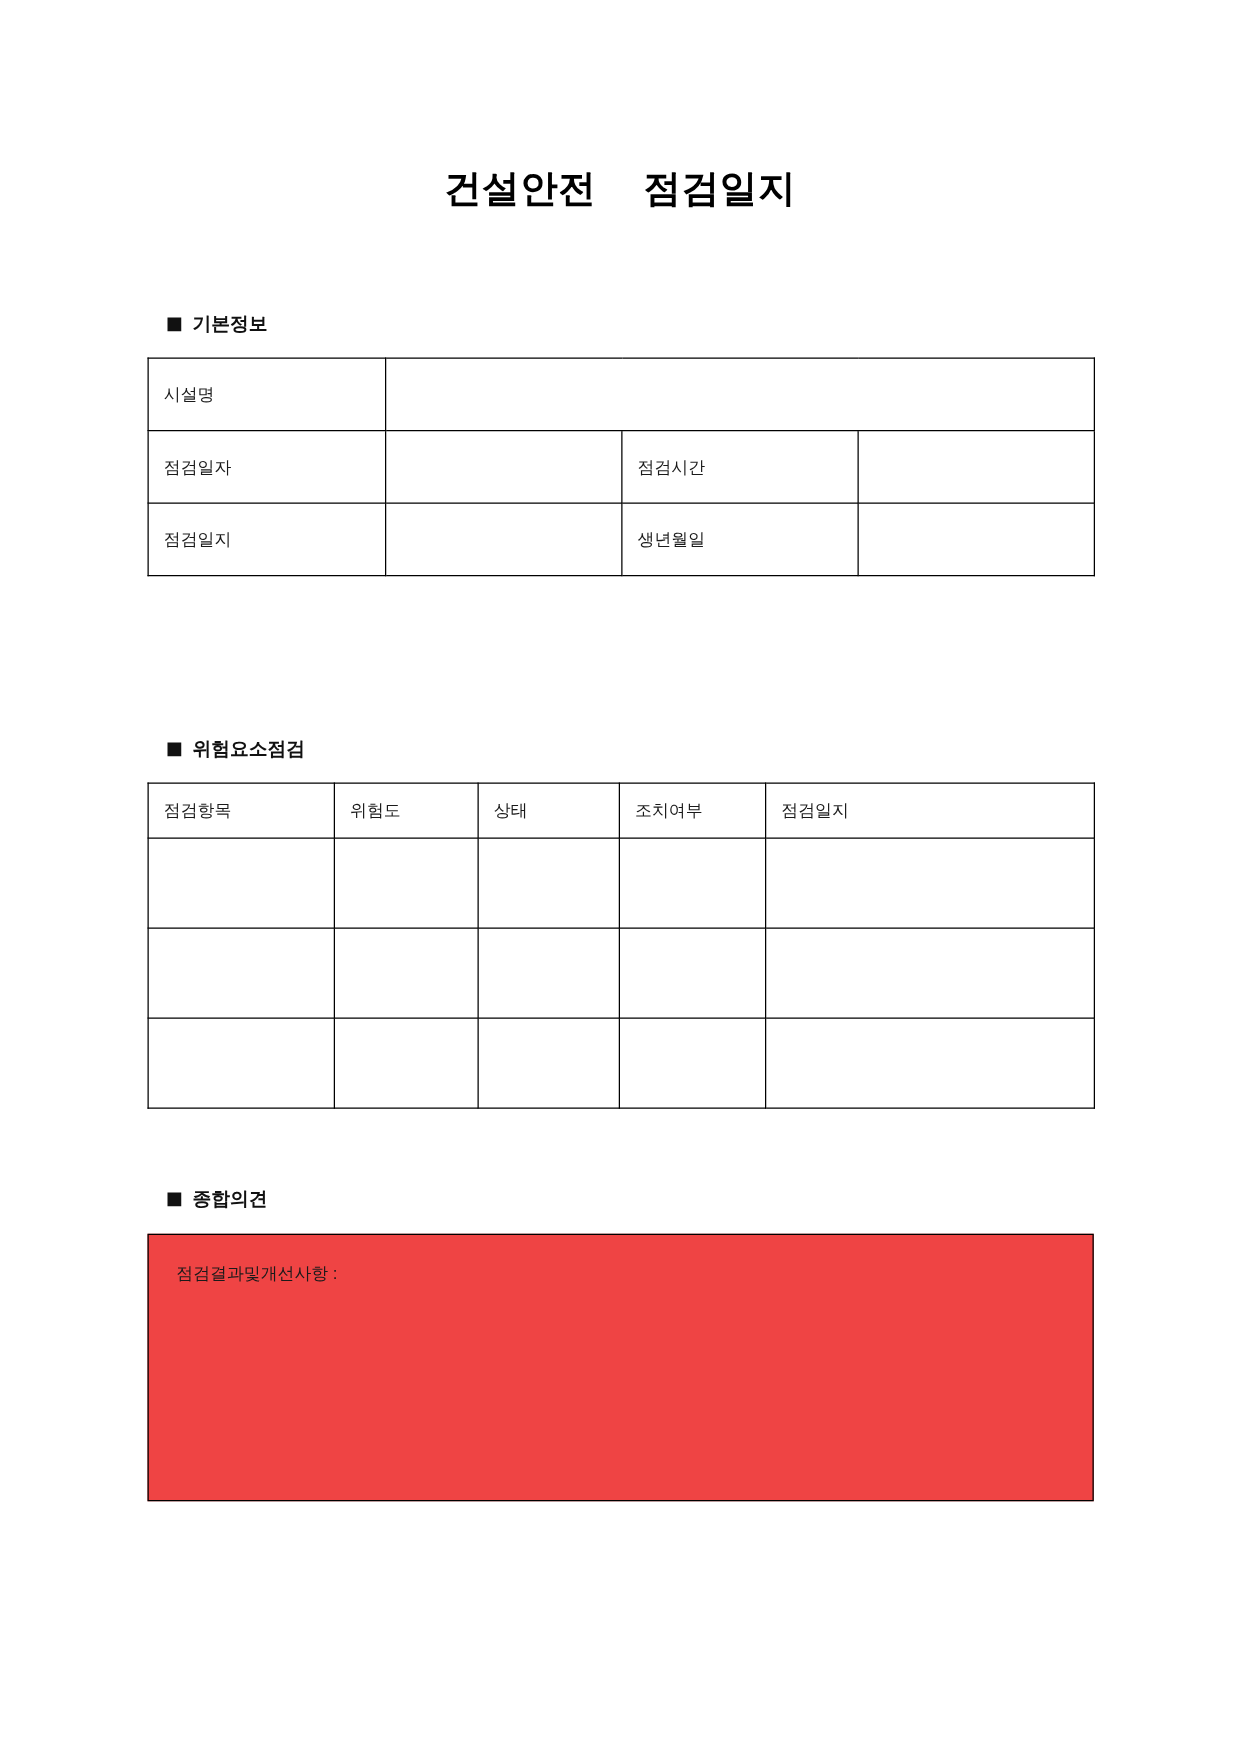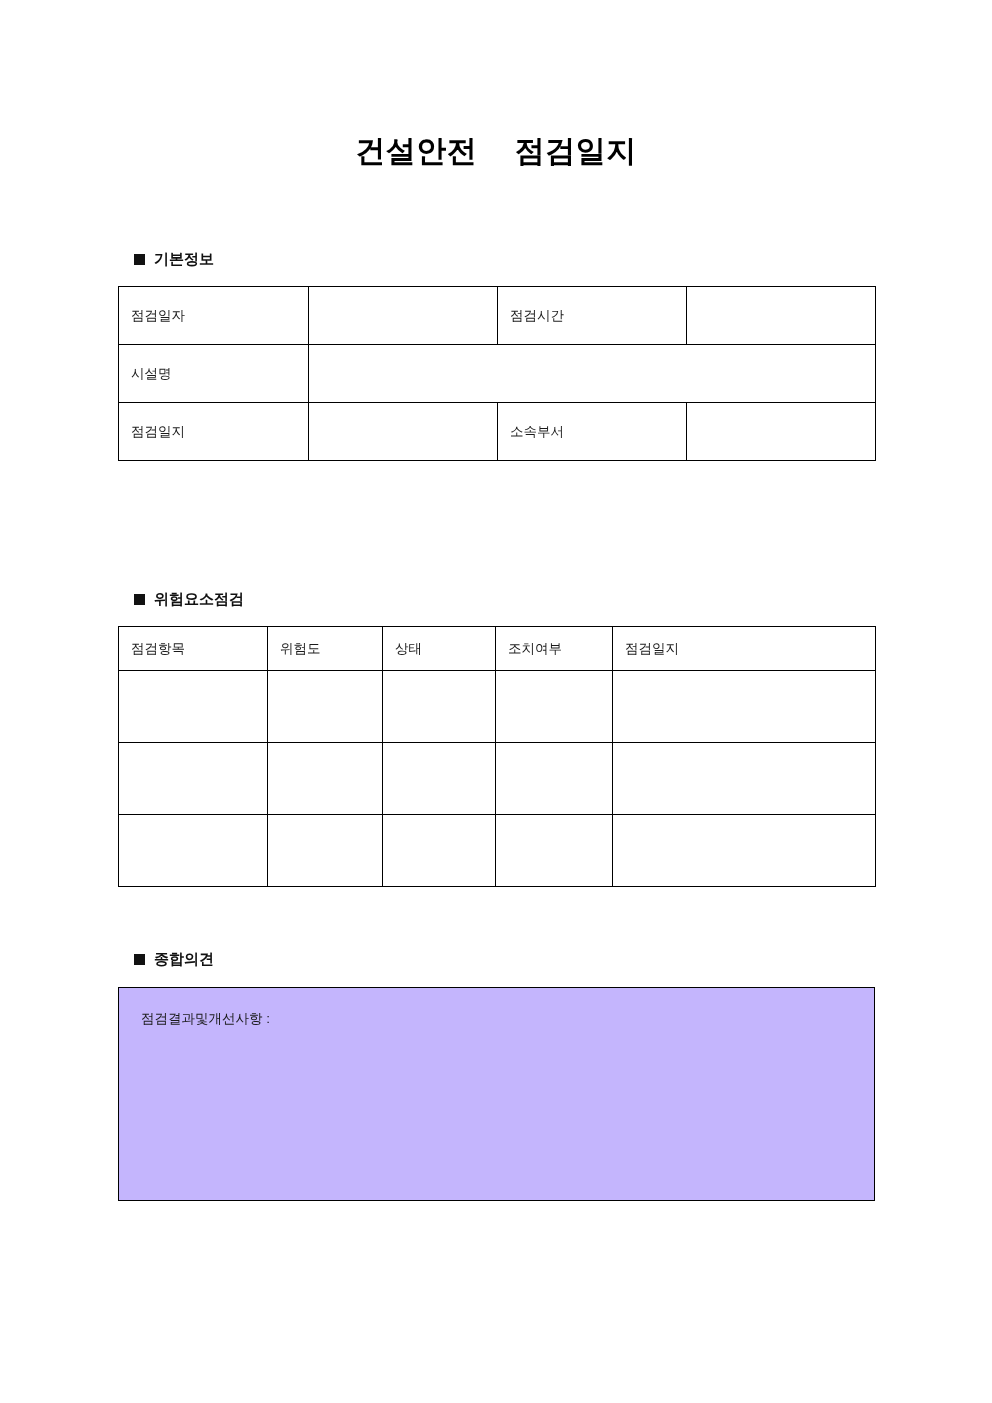--- a/index.html
+++ b/index.html
@@ -101,21 +101,21 @@
   #risk-table td.data-cell { height: 72px; }
 
   
   #opinion-box {
     position: absolute;
     left: 118px;
     top: 987px;
     width: 757px;
     height: 214px;
     border: 1px solid #000000;
-    background: #c4b5fd;
+    background: #ef4444;
   }
   #opinion-box .opinion-label {
     position: absolute;
     left: 22px;
     top: 22px;
     font-size: 13.5px;
     color: #1a1a1a;
     white-space: nowrap;
   }
 </style>
@@ -133,33 +133,33 @@
 
   <table class="doc-table" id="basic-info-table">
     <colgroup>
       <col style="width:190px">
       <col style="width:189px">
       <col style="width:189px">
       <col style="width:189px">
     </colgroup>
     <tbody>
       <tr>
-        <td class="label-cell">점검일자</td>
-        <td class="value-cell"></td>
-        <td class="label-cell">점검시간</td>
-        <td class="value-cell"></td>
-      </tr>
-      <tr>
         <td class="label-cell">시설명</td>
         <td class="value-cell" colspan="3"></td>
       </tr>
       <tr>
+        <td class="label-cell">점검일자</td>
+        <td class="value-cell"></td>
+        <td class="label-cell">점검시간</td>
+        <td class="value-cell"></td>
+      </tr>
+      <tr>
         <td class="label-cell">점검일지</td>
         <td class="value-cell"></td>
-        <td class="label-cell">소속부서</td>
+        <td class="label-cell">생년월일</td>
         <td class="value-cell"></td>
       </tr>
     </tbody>
   </table>
 
   <div class="section-heading heading-risk">
     <span class="sq-bullet"></span>
     <span>위험요소점검</span>
   </div>
 

